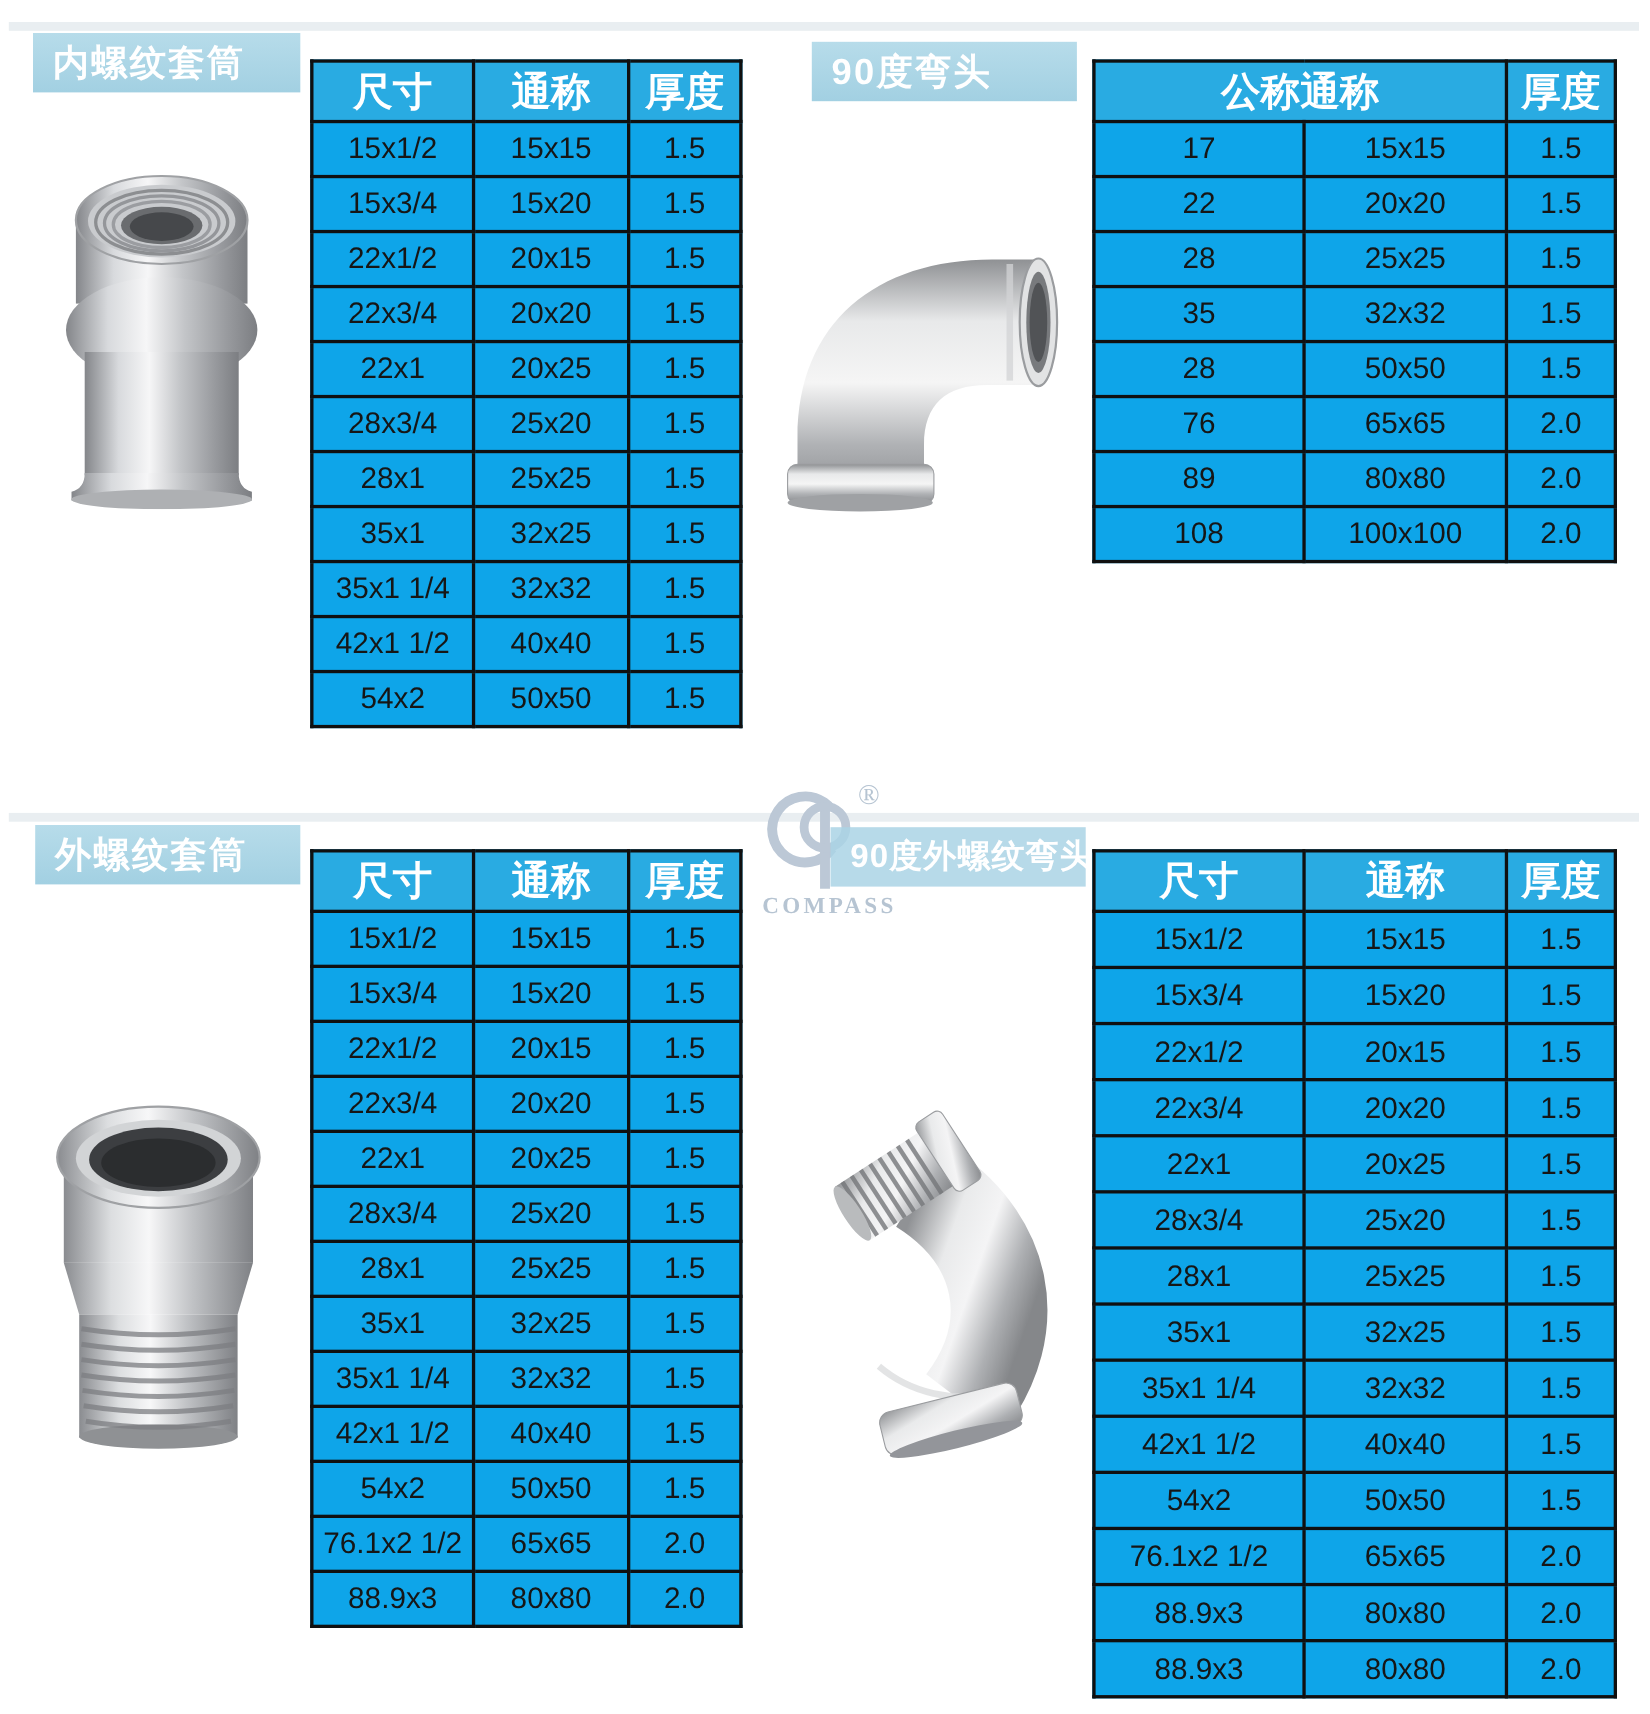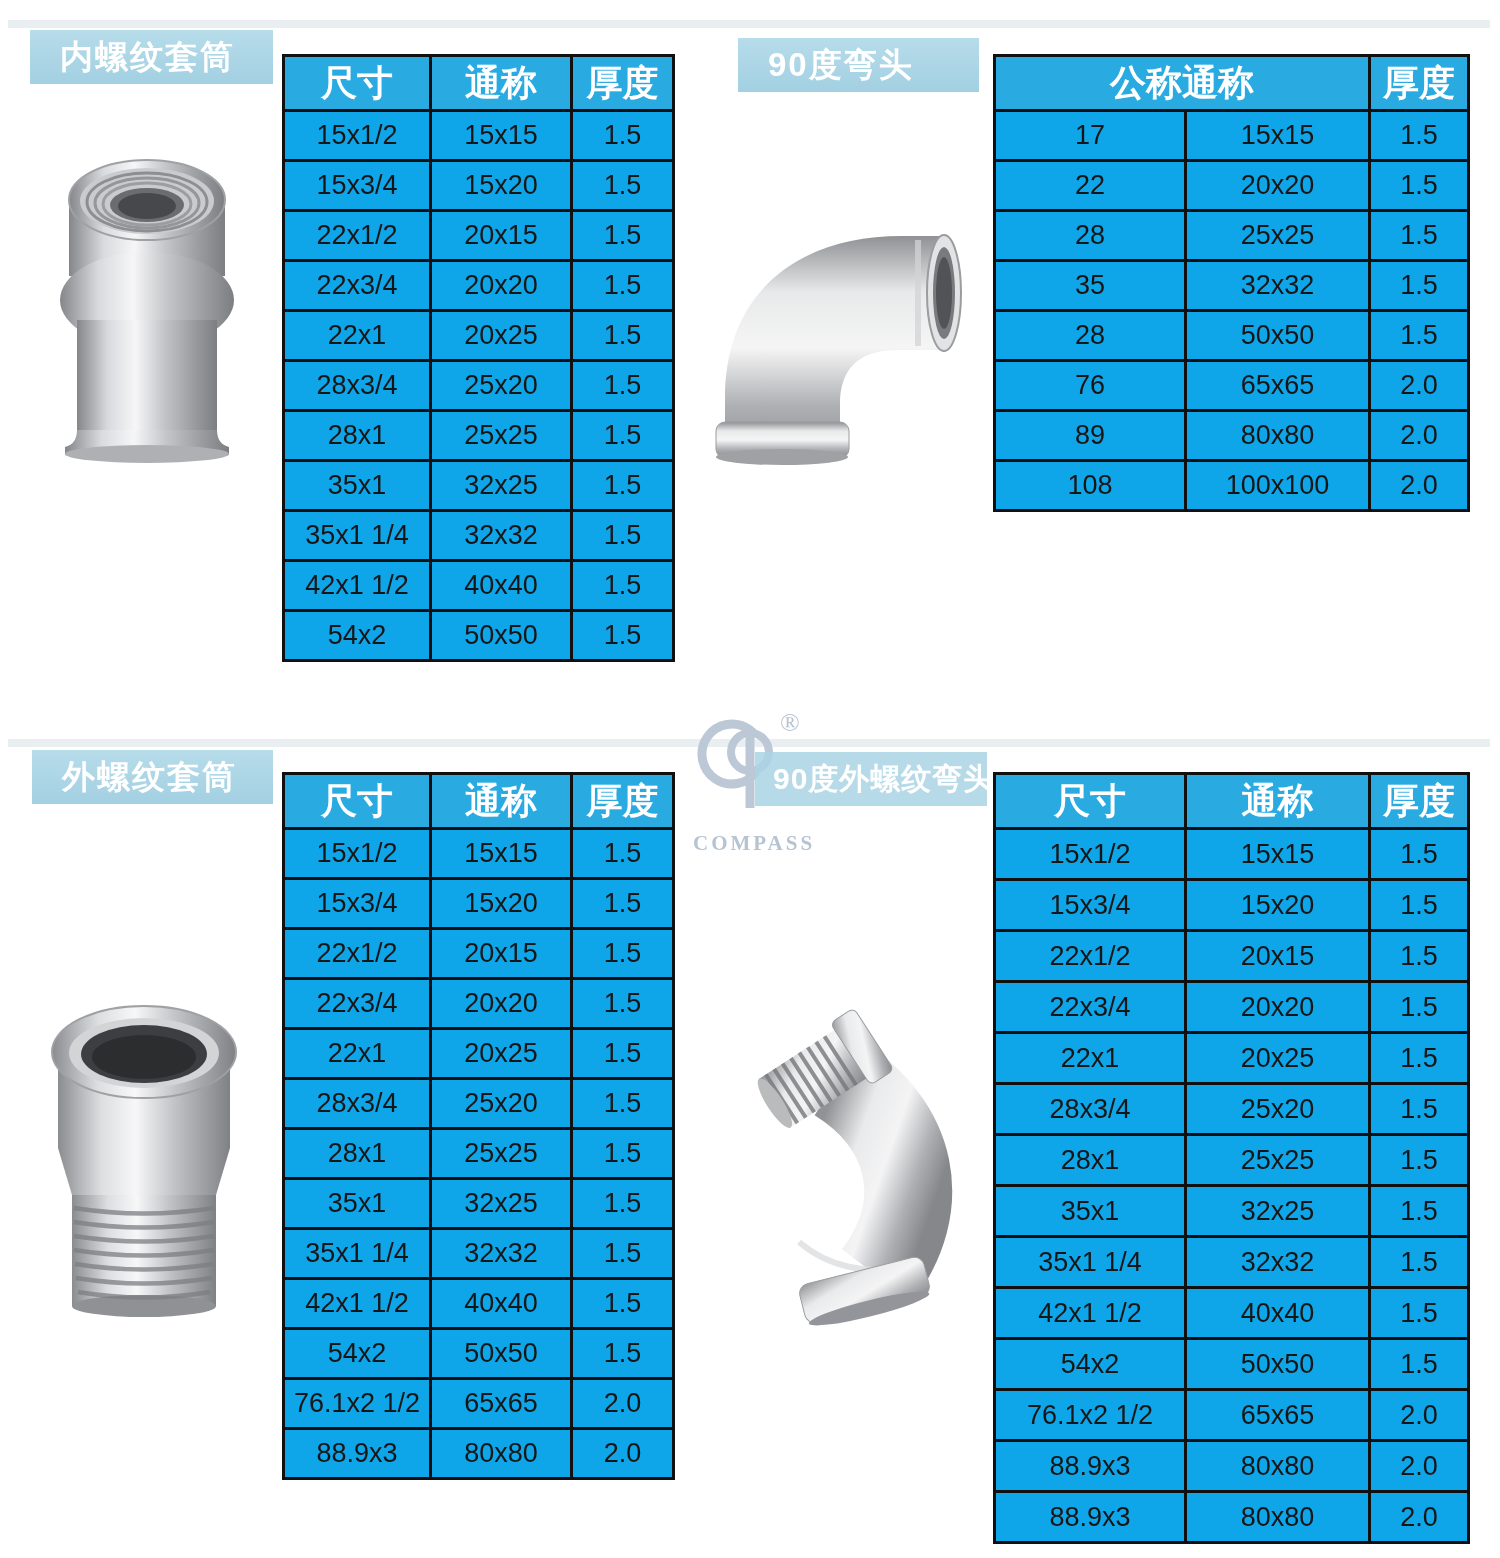--- a/index.html
+++ b/index.html
@@ -9,21 +9,21 @@
   }
   .rule{position:absolute;left:8px;width:1482px;height:8px;background:#e9eef1;}
   .rule-top{top:20px;}
   .rule-mid{top:739px;}
 
   
   .banner{
     position:absolute;height:54px;box-sizing:border-box;
     background:linear-gradient(180deg,#b7dcea 0%,#a2d0e2 100%);
     color:#ffffff;font-weight:bold;font-size:33px;line-height:54px;
-    padding-left:30px;letter-spacing:2px;white-space:nowrap;
+    padding-left:18px;letter-spacing:2px;white-space:nowrap;
   }
   .b1{left:30px;top:30px;width:243px;}
   .b2{left:738px;top:38px;width:241px;}
   .b3{left:32px;top:750px;width:241px;}
   .b4{left:755px;top:752px;width:232px;background:rgba(170,212,229,0.85);
       z-index:2;font-size:30px;padding-left:18px;letter-spacing:1px;}
 
   
   .spec{position:absolute;border-collapse:collapse;table-layout:fixed;background:#0ea5e9;z-index:3;margin-top:24px;}
   .spec th{
@@ -53,21 +53,21 @@
   .p2{left:692px;top:208px;}
   .p3{left:38px;top:995px;}
   .p4{left:735px;top:980px;}
 
   
   .logo{position:absolute;left:692px;top:710px;width:130px;height:130px;z-index:1;color:#b6c4d2;}
   .logo .reg{position:absolute;left:88px;top:-2px;font-size:26px;font-family:"Liberation Serif",serif;}
   .logo .logoname{
     position:absolute;left:1px;top:101px;
     font-family:"Liberation Serif",serif;font-weight:bold;font-size:21px;
-    letter-spacing:3px;color:#b6c4d2;margin-top:20px;
+    letter-spacing:3px;color:#b6c4d2;
   }
 </style>
 </head>
 <body>
 
 <div class="sheet">
 
   <div class="rule rule-top"></div>
   <div class="rule rule-mid"></div>
 

